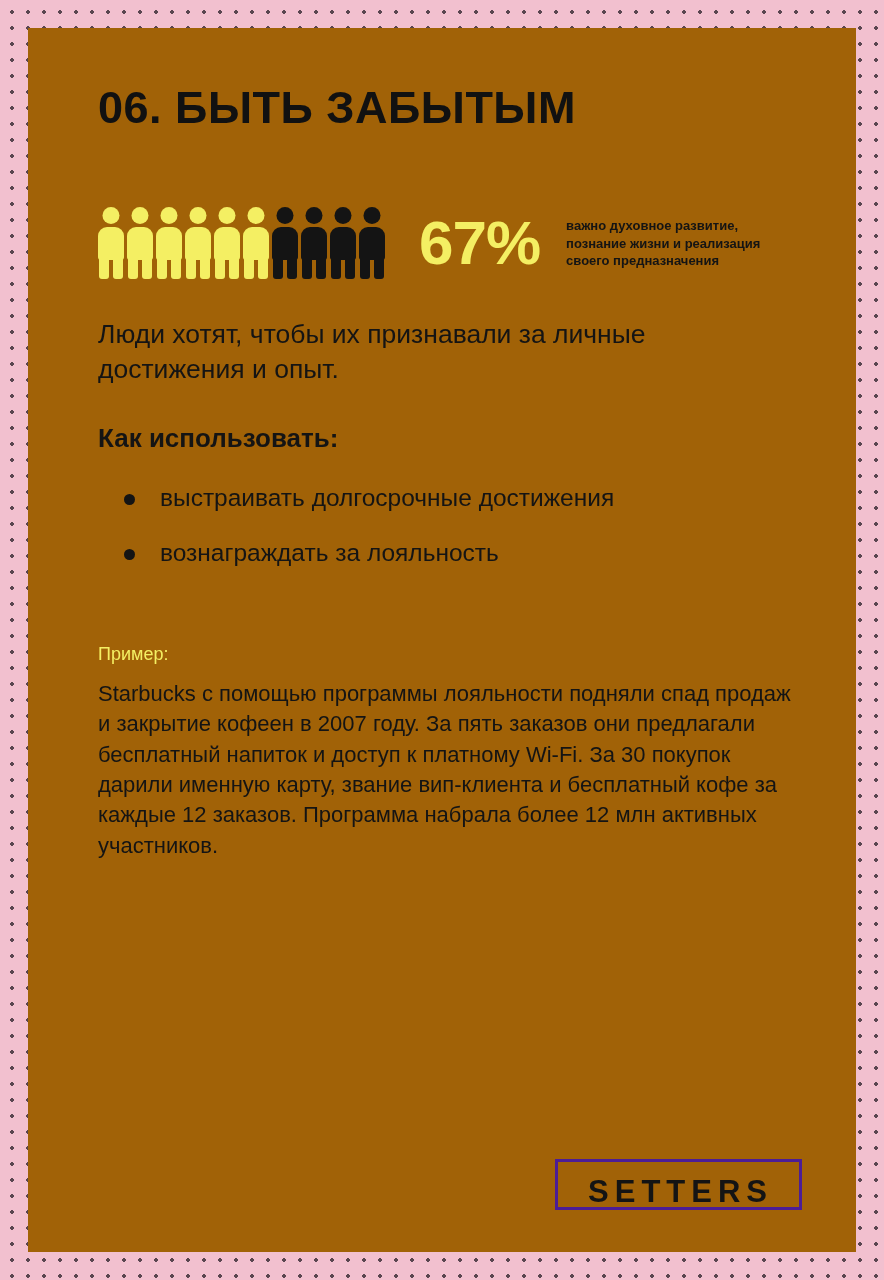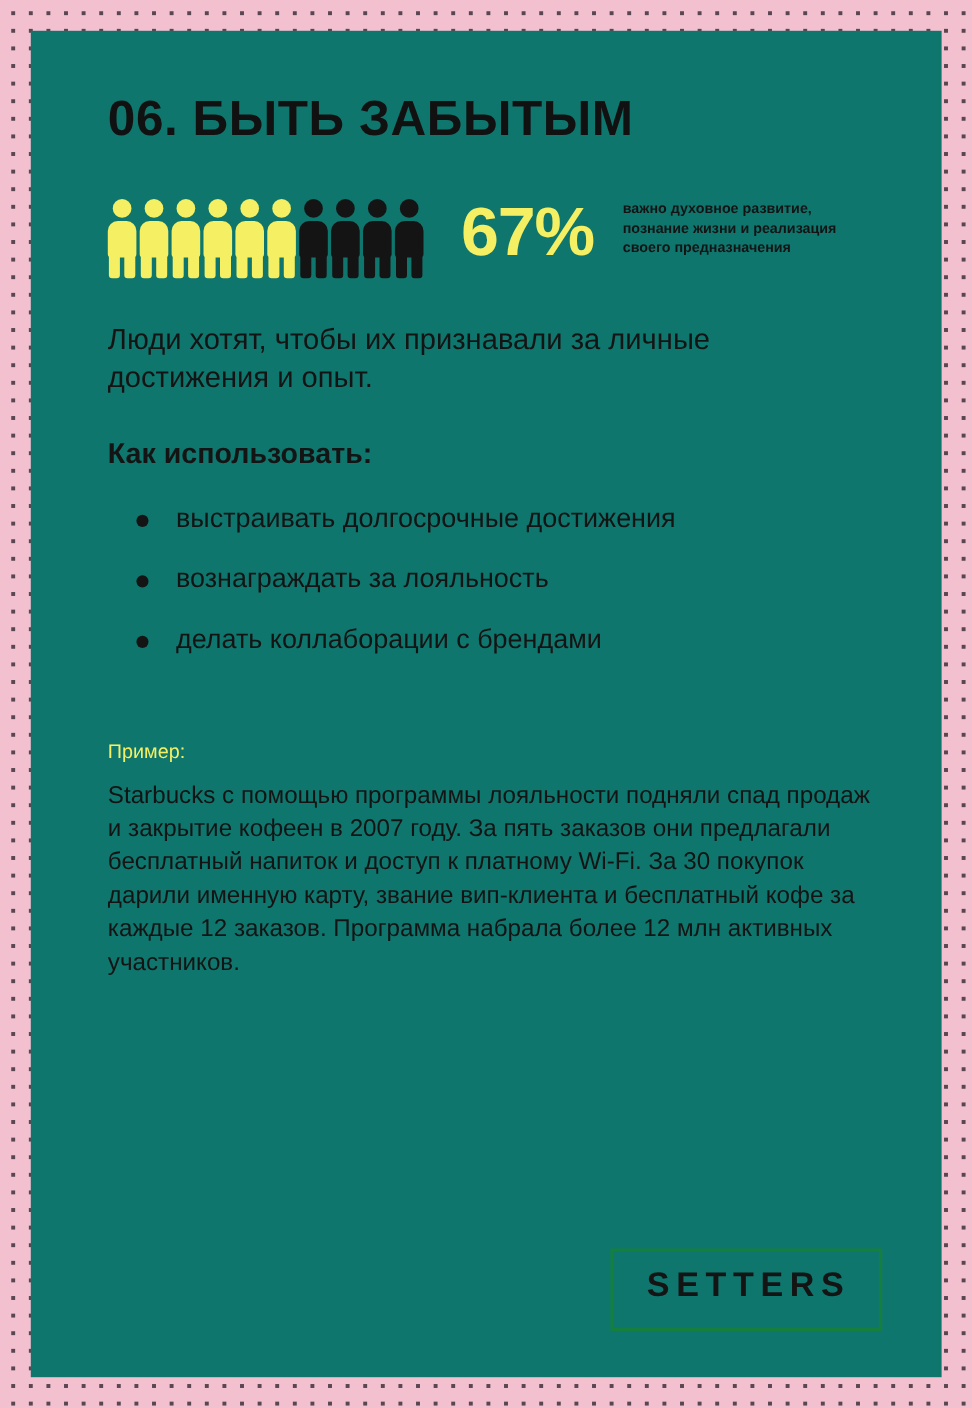--- a/index.html
+++ b/index.html
@@ -24,40 +24,40 @@
     background-size: 16px 16px;
     background-position: 4px 4px;
   }
 
   .card {
     position: absolute;
     left: 28px;
     top: 28px;
     width: 828px;
     height: 1224px;
-    background: #0f766e;
+    background: #a16207;
     box-sizing: border-box;
     padding: 44px 56px 0 56px;
     overflow: hidden;
   }
 
   .page-title {
     font-size: 45px;
     font-weight: bold;
     letter-spacing: 0.5px;
     color: #111111;
     margin: 12px 0 0 14px;
     line-height: 1.05;
   }
 
   
   .stat-row {
     display: flex;
-    align-items: flex-start;
-    margin: 50px 0 0 14px;
+    align-items: center;
+    margin: 76px 0 0 14px;
   }
   .people {
     display: flex;
     align-items: flex-end;
     gap: 3px;
   }
   .person {
     width: 26px;
     height: 72px;
     position: relative;
@@ -162,22 +162,22 @@
     color: #141414;
     line-height: 1.38;
     margin: 14px 0 0 14px;
     max-width: 720px;
   }
 
   .logo {
     position: absolute;
     right: 54px;
     bottom: 42px;
-    border: 3px solid #15803d;
-    padding: 14px 26px 24px 30px;
+    border: 3px solid #4c1d95;
+    padding: 14px 26px 0 30px;
     text-align: center;
   }
   .logo-text {
     font-size: 31px;
     font-weight: bold;
     letter-spacing: 6px;
     color: #141414;
     line-height: 1;
   }
 </style>
@@ -257,21 +257,20 @@
     <div class="stat-caption">важно духовное развитие, познание жизни и реализация своего предназначения</div>
   </div>
 
   <p class="lead">Люди хотят, чтобы их признавали за личные достижения и опыт.</p>
 
   <p class="subhead">Как использовать:</p>
 
   <ul class="bullets">
     <li>выстраивать долгосрочные достижения</li>
     <li>вознаграждать за лояльность</li>
-    <li>делать коллаборации с брендами</li>
   </ul>
 
   <div class="example-label">Пример:</div>
   <p class="example-body">Starbucks с помощью программы лояльности подняли спад продаж и закрытие кофеен в 2007 году. За пять заказов они предлагали бесплатный напиток и доступ к платному Wi-Fi. За 30 покупок дарили именную карту, звание вип-клиента и бесплатный кофе за каждые 12 заказов. Программа набрала более 12 млн активных участников.</p>
 
   <div class="logo">
     <div class="logo-text">SETTERS</div>
   </div>
 
 </div>

